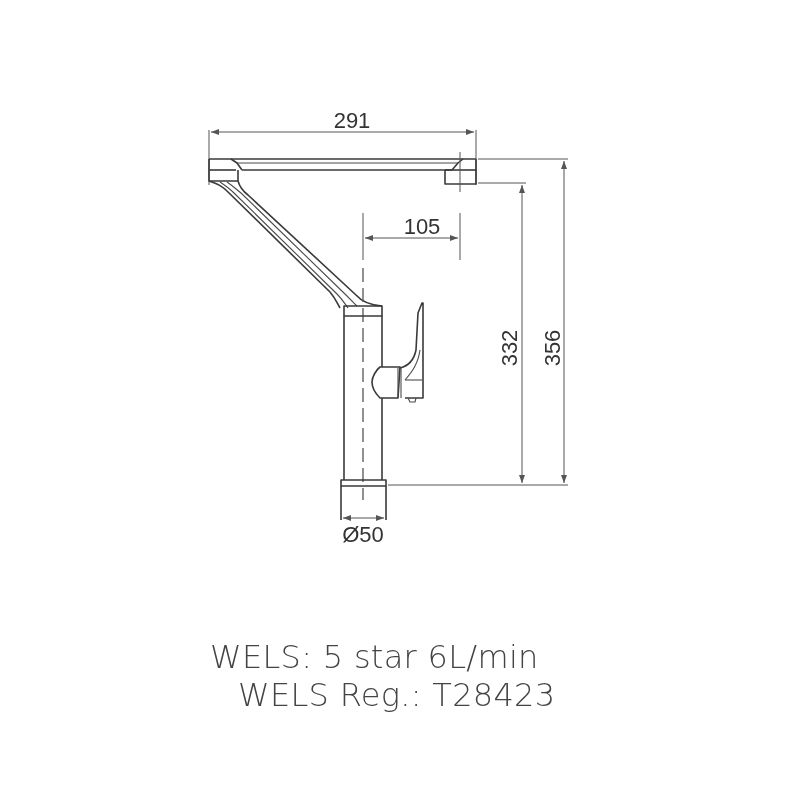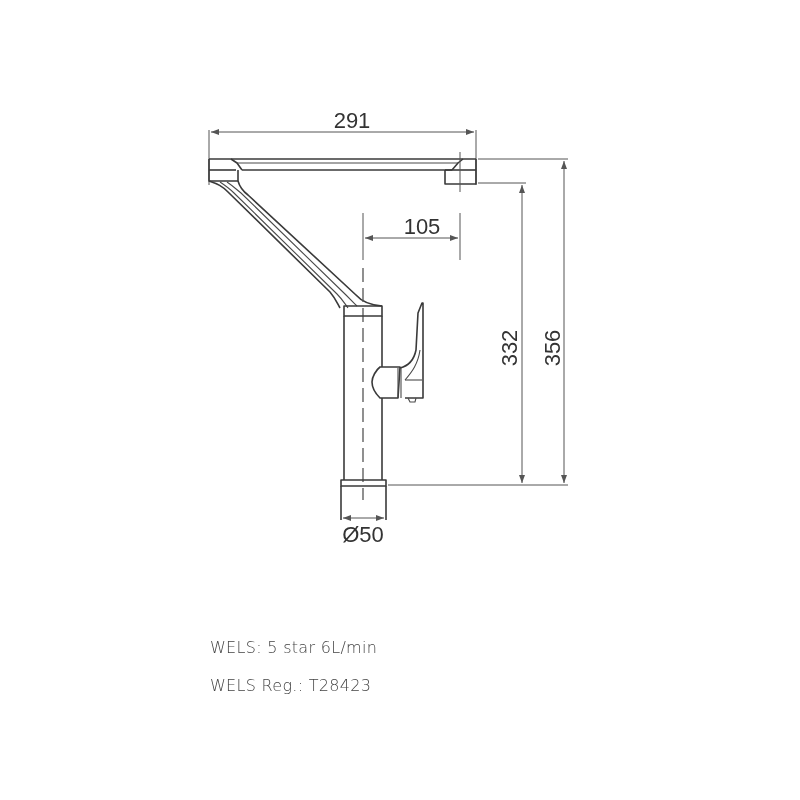--- a/index.html
+++ b/index.html
@@ -4,23 +4,23 @@
   <style>
     html, body { margin: 0; padding: 0; background: #ffffff; }
     body { width: 800px; height: 800px; position: relative; overflow: hidden; }
     #drawing { position: absolute; left: 0; top: 0; width: 800px; height: 800px; }
     .ln { stroke: #3a3a3a; stroke-width: 1.6; fill: none; stroke-linejoin: round; }
     .thin { stroke: #4a4a4a; stroke-width: 1.1; fill: none; }
     .dim { stroke: #555; stroke-width: 1; fill: none; }
     .center { stroke: #555; stroke-width: 1.3; stroke-dasharray: 14 6; fill: none; }
     .dimtext { font-family: "Liberation Sans", sans-serif; font-size: 22px; fill: #333; }
     .spec { position: absolute; left: 210px; font-family: "DejaVu Sans", sans-serif;
-            font-size: 16px; color: #444; letter-spacing: 0.3px; white-space: nowrap; font-weight: 300; }
+            font-size: 32px; color: #444; letter-spacing: 0.3px; white-space: nowrap; font-weight: 300; }
     #spec-1 { top: 638px; }
-    #spec-2 { top: 676px; }
+    #spec-2 { top: 676px; margin-left: 28px; }
   </style>
 </head>
 <body>
 
 <svg id="drawing" viewBox="0 0 800 800" xmlns="http://www.w3.org/2000/svg">
   <defs>
     <marker id="arr" markerWidth="8" markerHeight="6" refX="8" refY="3" orient="auto-start-reverse">
       <path d="M0,0 L8,3 L0,6 z" fill="#555"></path>
     </marker>
   </defs>

